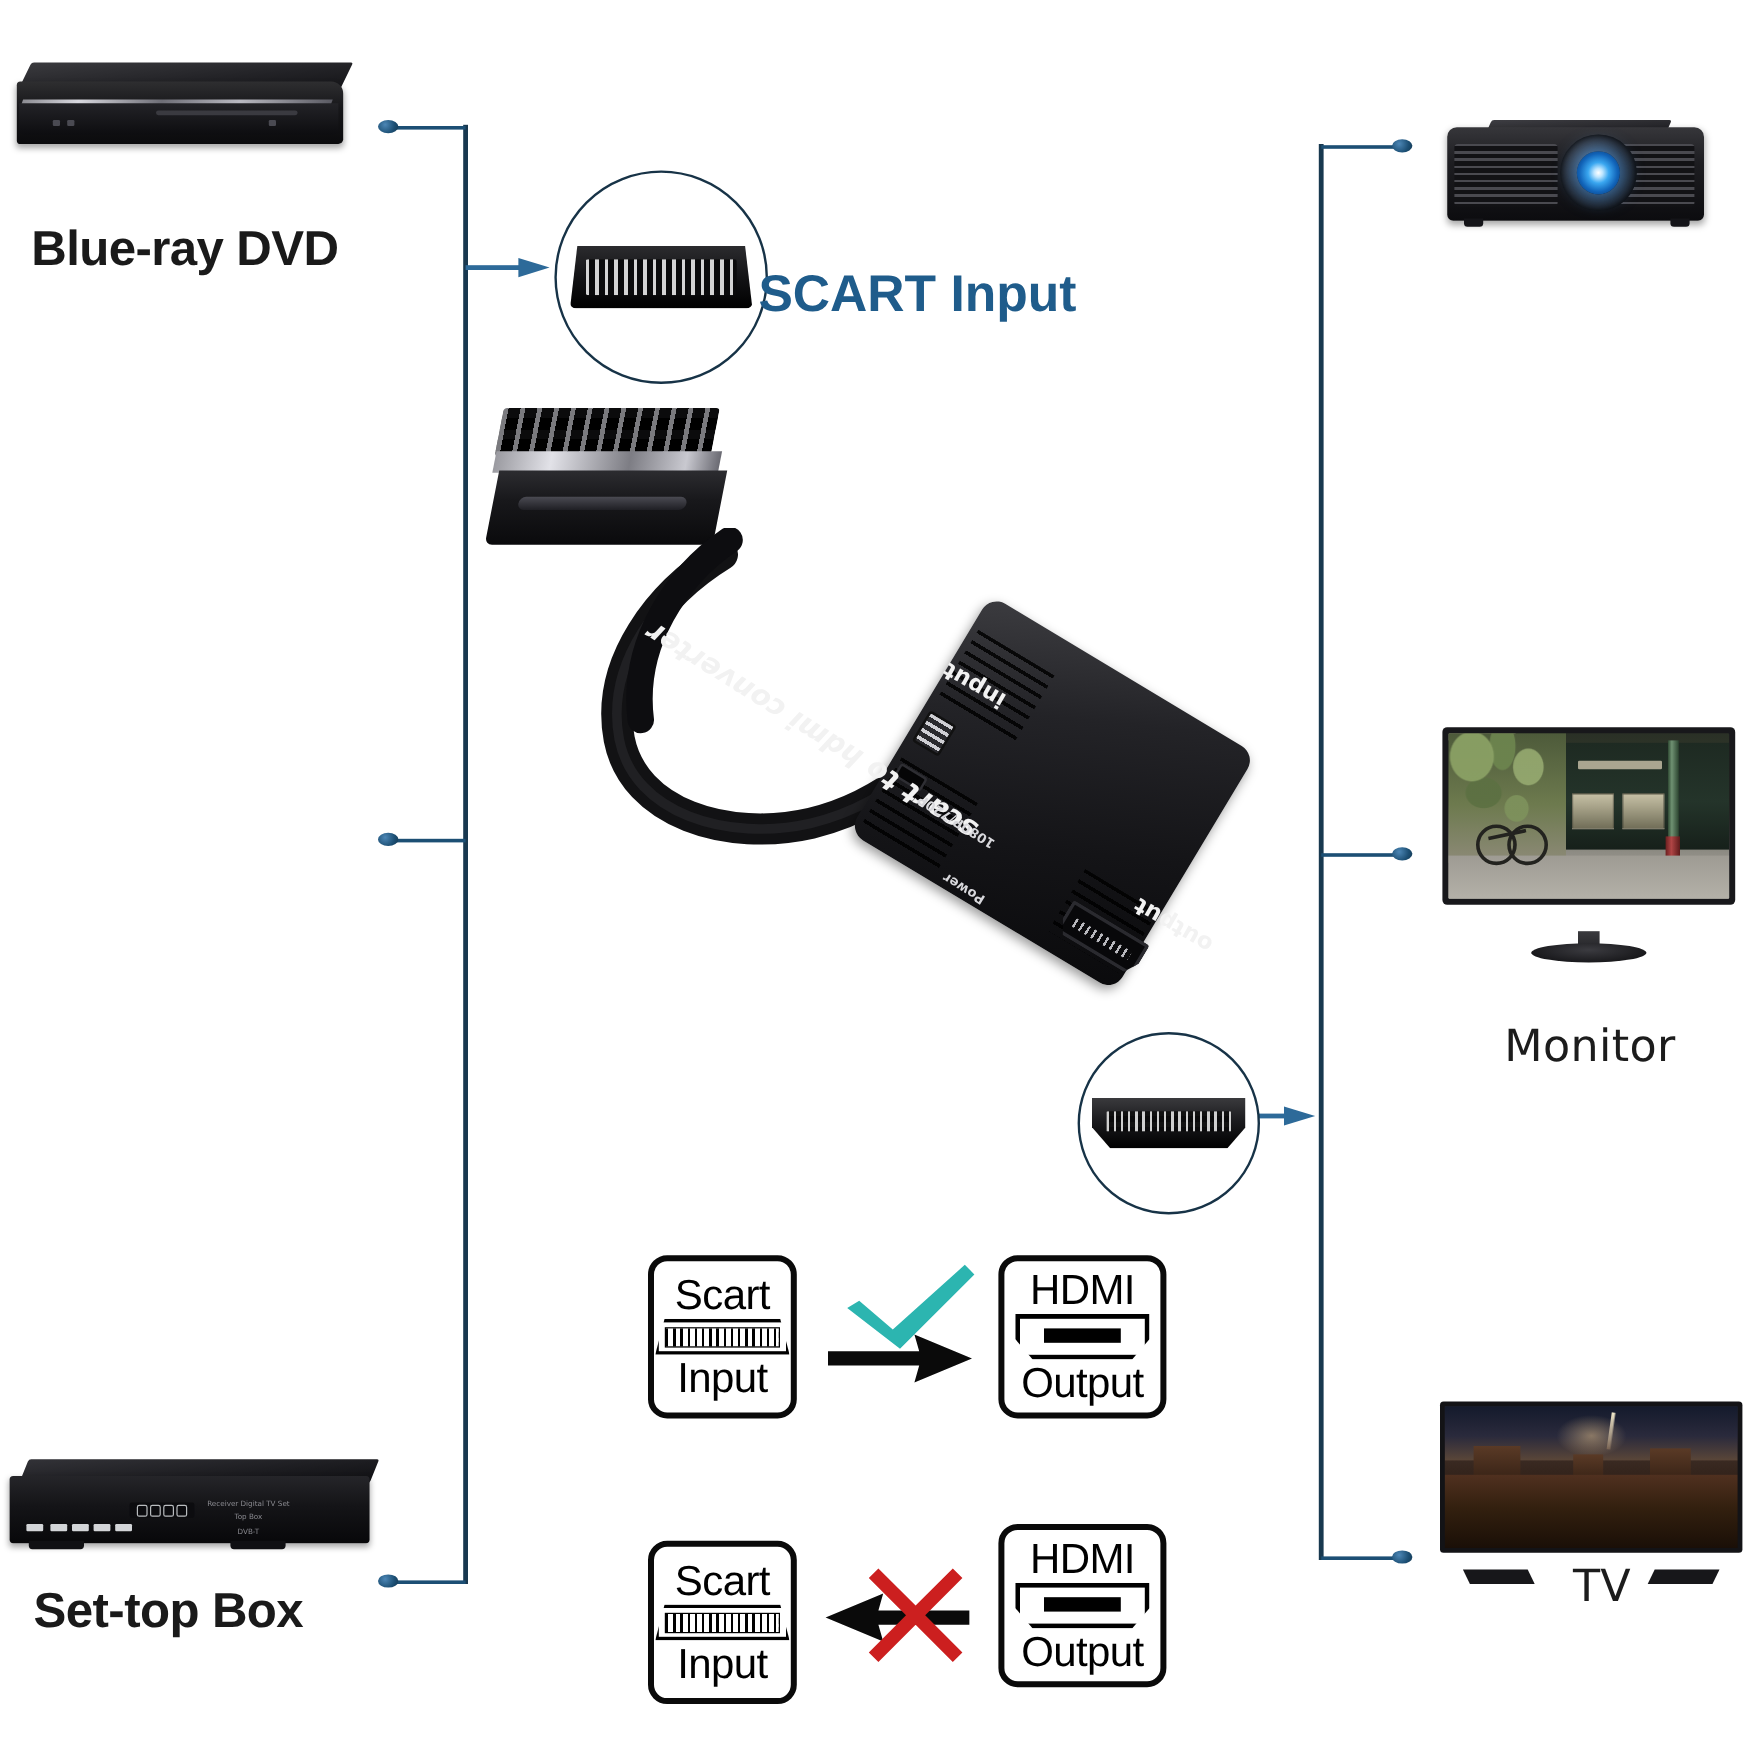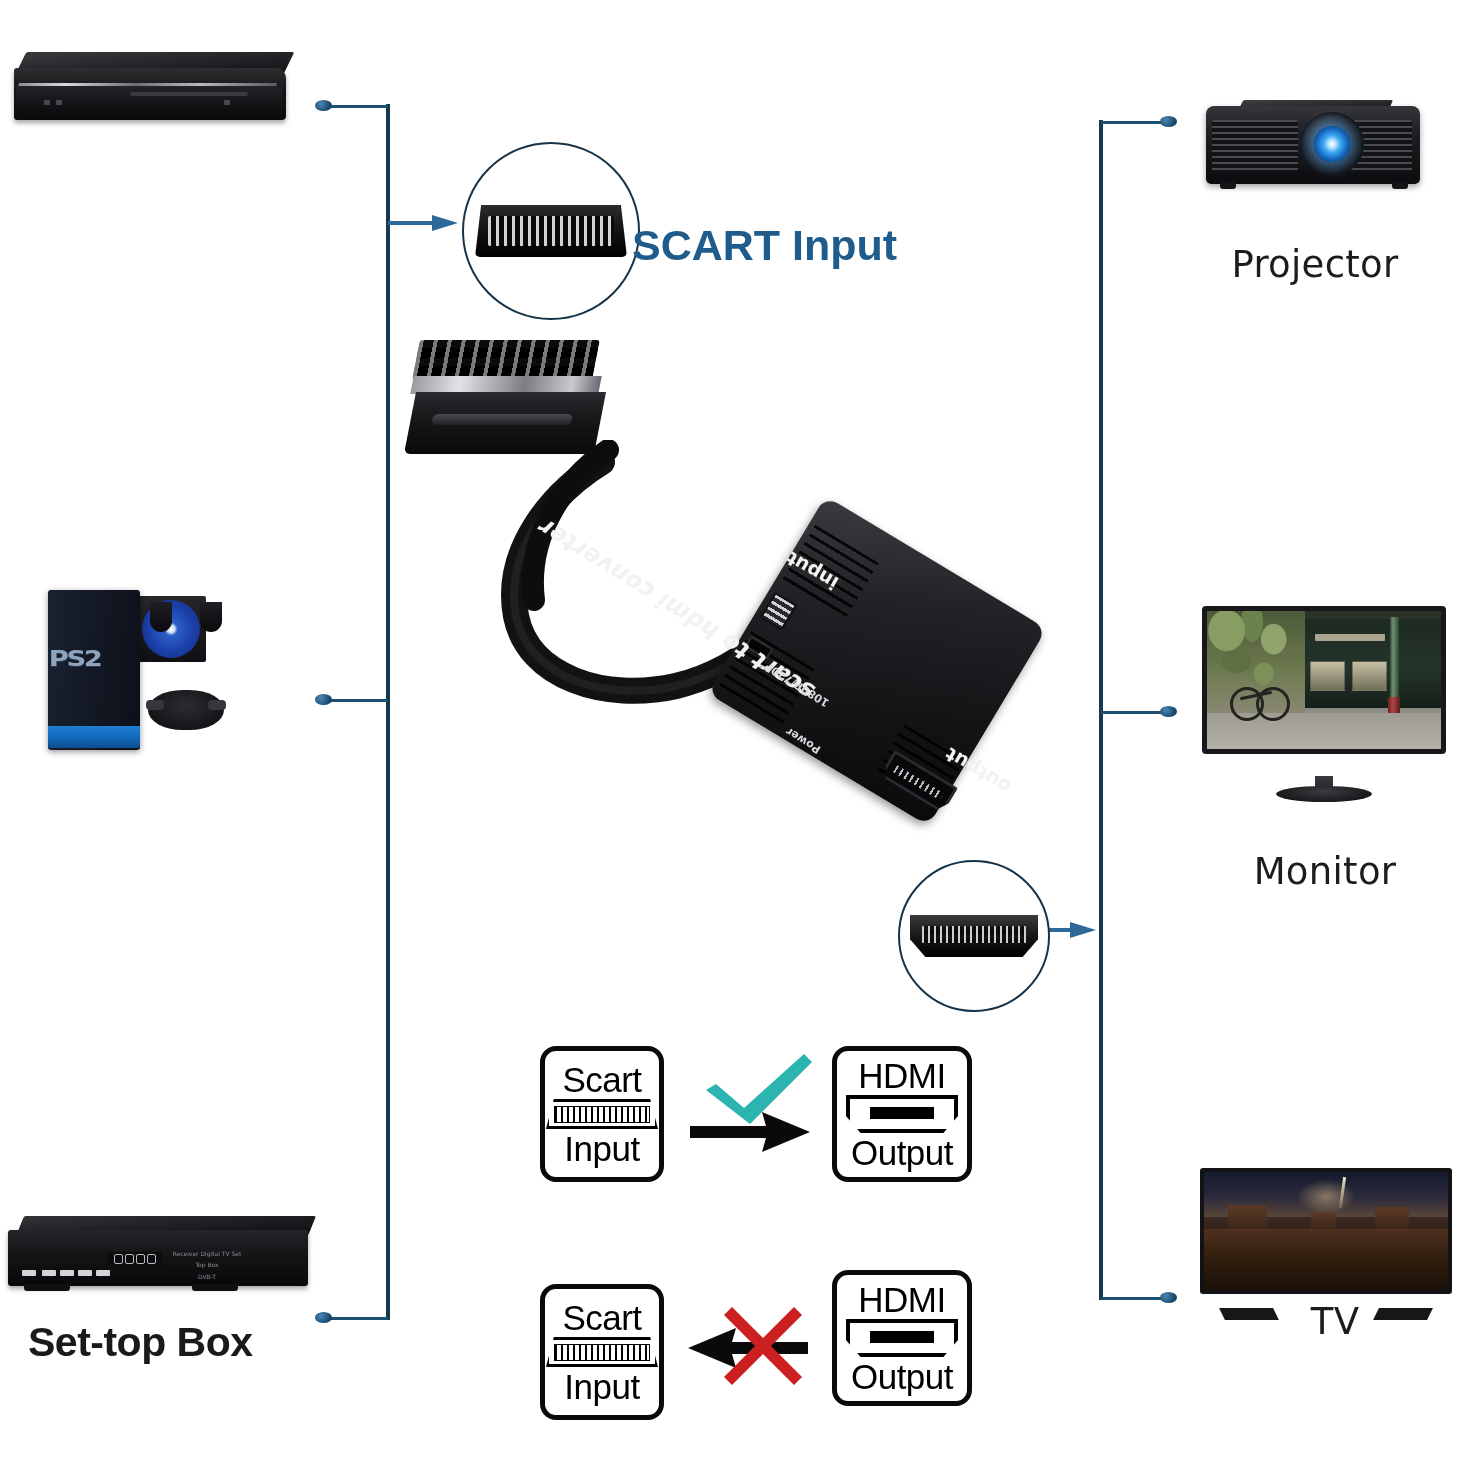--- a/index.html
+++ b/index.html
@@ -345,33 +345,22 @@
   <div class="device" style="left:8px; top:42px; width:292px; height:100px;">
     <div class="bd-top"></div>
     <div class="bd-body"></div>
     <div class="bd-chrome"></div>
     <div class="bd-face"></div>
     <div class="bd-tray"></div>
     <div class="bd-btn" style="left:36px;"></div>
     <div class="bd-btn" style="left:48px;"></div>
     <div class="bd-btn" style="left:216px;"></div>
   </div>
-
-  <div class="device" style="left:26px; top:578px; width:240px; height:186px;">
-    <div class="ps2-traybox"></div>
-    <div class="ps2-disc"></div>
-    <div class="ps2-tower"></div>
-    <div class="ps2-logo">PS2</div>
-    <div class="ps2-blue"></div>
-    <div class="ps2-pad"></div>
-    <div class="ps2-grip" style="left:124px;"></div>
-    <div class="ps2-grip" style="left:174px;"></div>
-    <div style="position:absolute;left:120px;top:122px;width:18px;height:10px;background:#36363c;border-radius:4px;"></div>
-    <div style="position:absolute;left:182px;top:122px;width:18px;height:10px;background:#36363c;border-radius:4px;"></div>
-  </div>
+  <div class="abs src-label" style="left:26px; top:185px; width:330px;">Blue-ray DVD</div>
+
 
   <div class="device" style="left:4px; top:1208px; width:312px; height:96px;">
     <div class="stb-top"></div>
     <div class="stb-body"></div>
     <div class="stb-disp">
       <span class="stb-seg"></span>
         <span class="stb-seg"></span>
       <span class="stb-seg"></span>
         <span class="stb-seg"></span>
     </div>
@@ -388,23 +377,20 @@
 
   <div class="device" style="left:1196px; top:94px; width:238px; height:102px;">
     <div class="pj-top"></div>
     <div class="pj-body"></div>
     <div class="pj-vents"></div>
     <div class="pj-vents r"></div>
     <div class="pj-lensring"></div>
     <div class="pj-lens"></div>
     <div class="pj-foot" style="left:24px;"></div>
     <div class="pj-foot" style="left:196px;"></div>
-  </div>
-  <div class="abs" style="left:1170px; top:243px; width:290px;">
-    <div class="dst-label">Projector</div>
   </div>
 
   <div class="device" style="left:1202px; top:606px; width:244px; height:196px;">
     <div class="mon-bezel">
       <div class="mon-screen">
         <div class="mon-shop"></div>
         <div class="mon-sign"></div>
         <div class="mon-sign2"></div>
         <div class="mon-win" style="left:44%;"></div>
         <div class="mon-win" style="left:62%;"></div>

